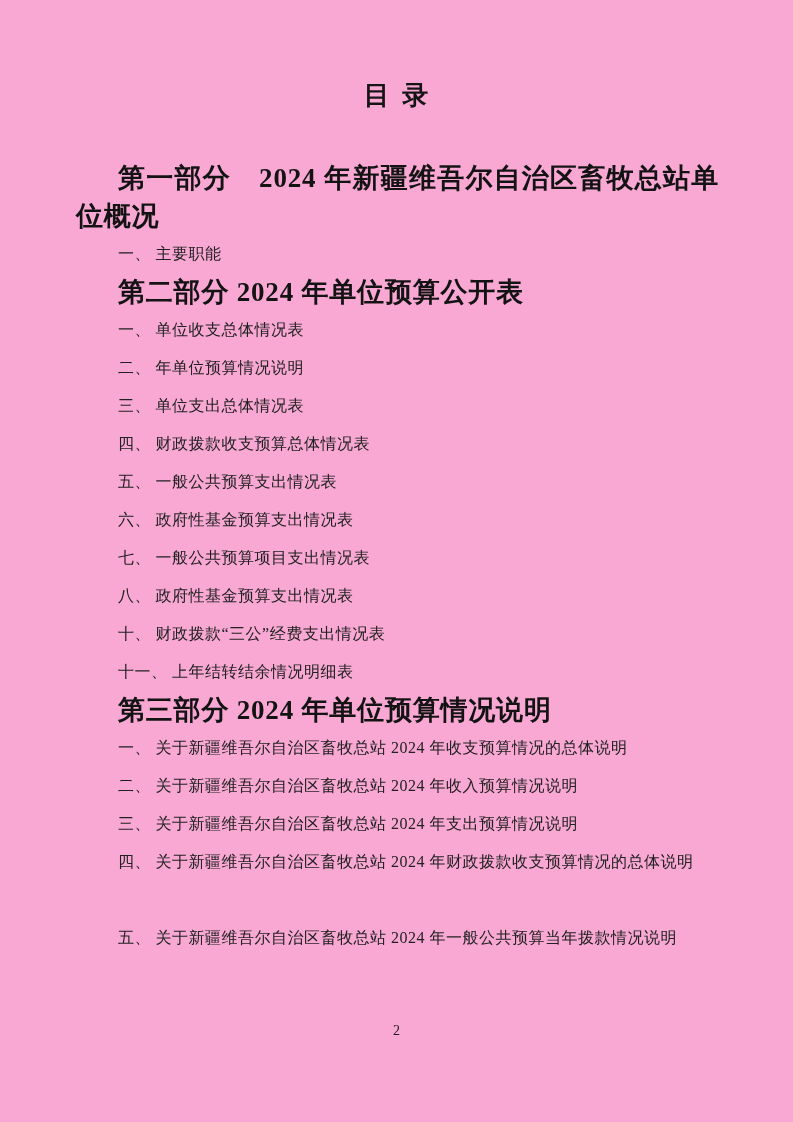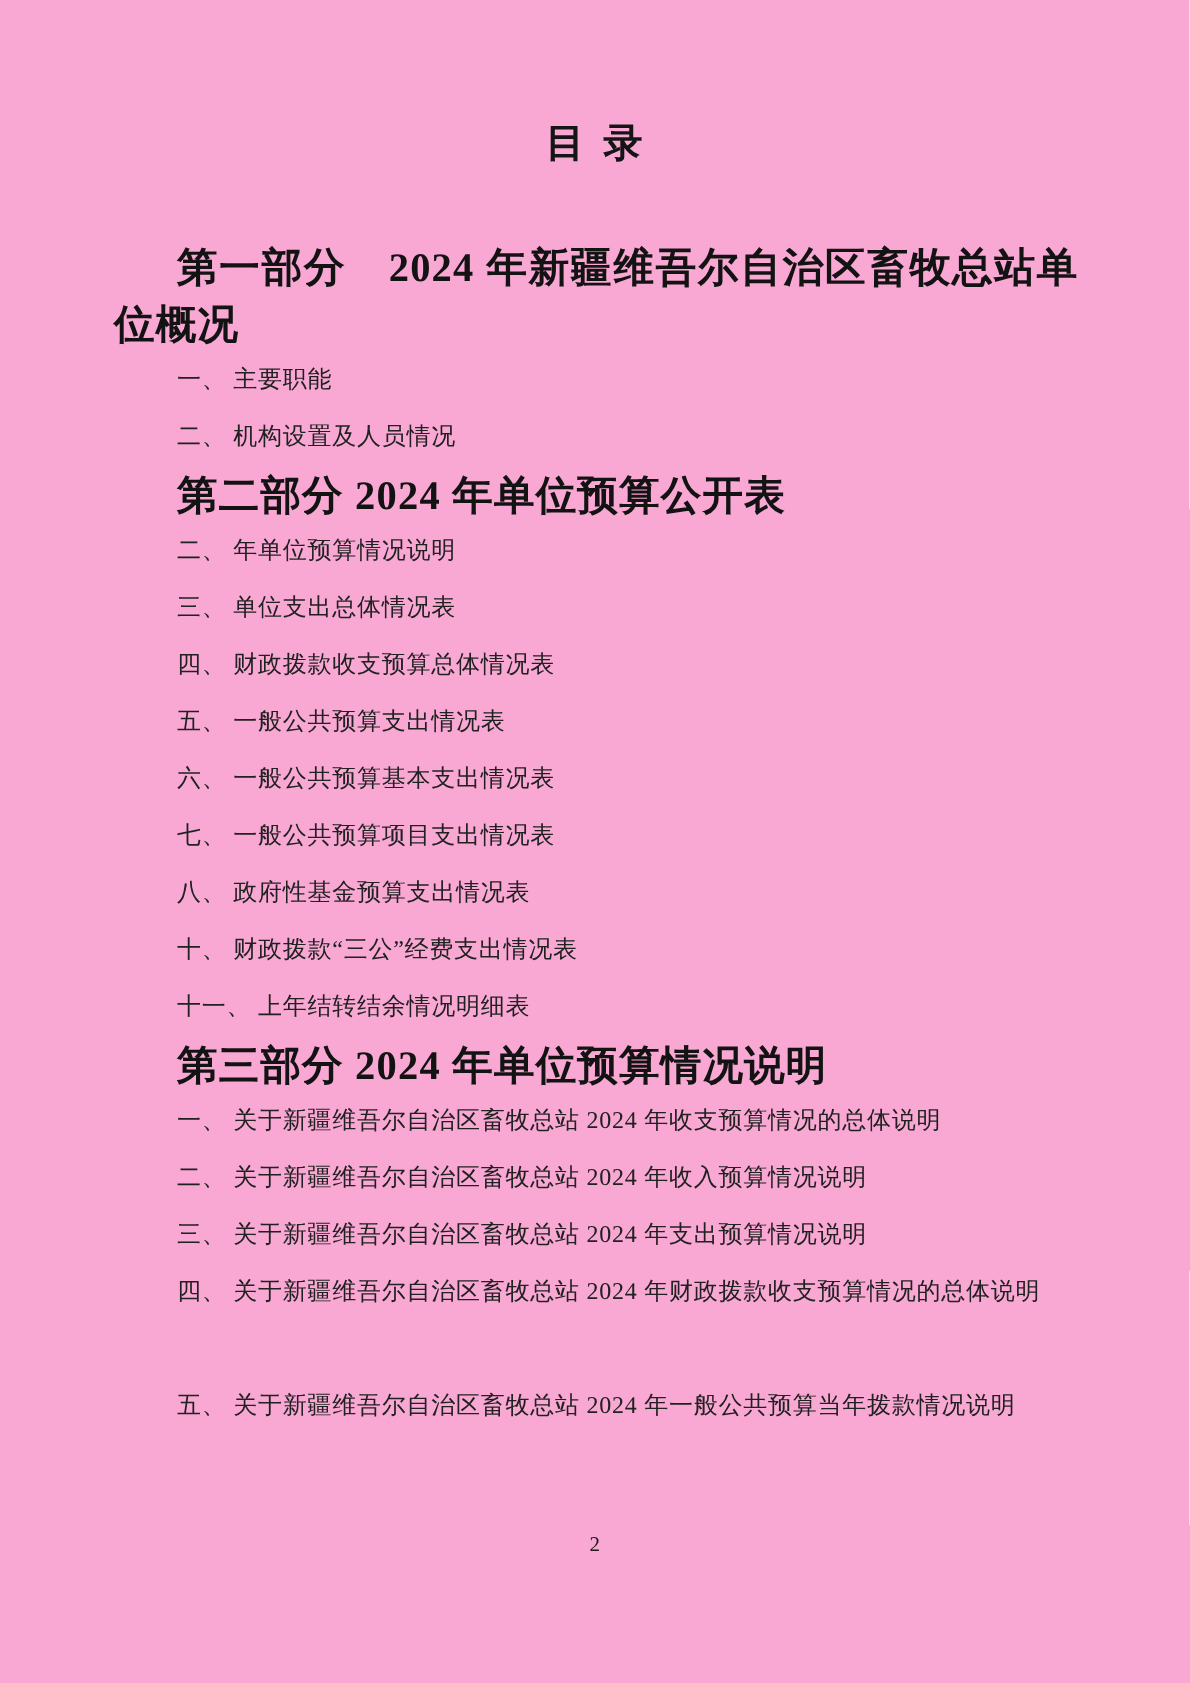--- a/index.html
+++ b/index.html
@@ -63,28 +63,28 @@
 </head>
 <body>
 
 <div class="page">
   <div class="content">
 
     <h1 class="doc-title">目 录</h1>
 
     <p class="line heading">第一部分　2024 年新疆维吾尔自治区畜牧总站单位概况</p>
     <p class="line">一、 主要职能</p>
-    <p class="line">二、 机构设置及人员情况</p>
 
     <p class="line heading">第二部分 2024 年单位预算公开表</p>
+    <p class="line">一、 单位收支总体情况表</p>
     <p class="line">二、 年单位预算情况说明</p>
     <p class="line">三、 单位支出总体情况表</p>
     <p class="line">四、 财政拨款收支预算总体情况表</p>
     <p class="line">五、 一般公共预算支出情况表</p>
-    <p class="line">六、 一般公共预算基本支出情况表</p>
+    <p class="line">六、 政府性基金预算支出情况表</p>
     <p class="line">七、 一般公共预算项目支出情况表</p>
     <p class="line">八、 政府性基金预算支出情况表</p>
     <p class="line">十、 财政拨款“三公”经费支出情况表</p>
     <p class="line">十一、 上年结转结余情况明细表</p>
 
     <p class="line heading">第三部分 2024 年单位预算情况说明</p>
     <p class="line">一、 关于新疆维吾尔自治区畜牧总站 2024 年收支预算情况的总体说明</p>
     <p class="line">二、 关于新疆维吾尔自治区畜牧总站 2024 年收入预算情况说明</p>
     <p class="line">三、 关于新疆维吾尔自治区畜牧总站 2024 年支出预算情况说明</p>
     <p class="line wrap-2">四、 关于新疆维吾尔自治区畜牧总站 2024 年财政拨款收支预算情况的总体说明</p>

